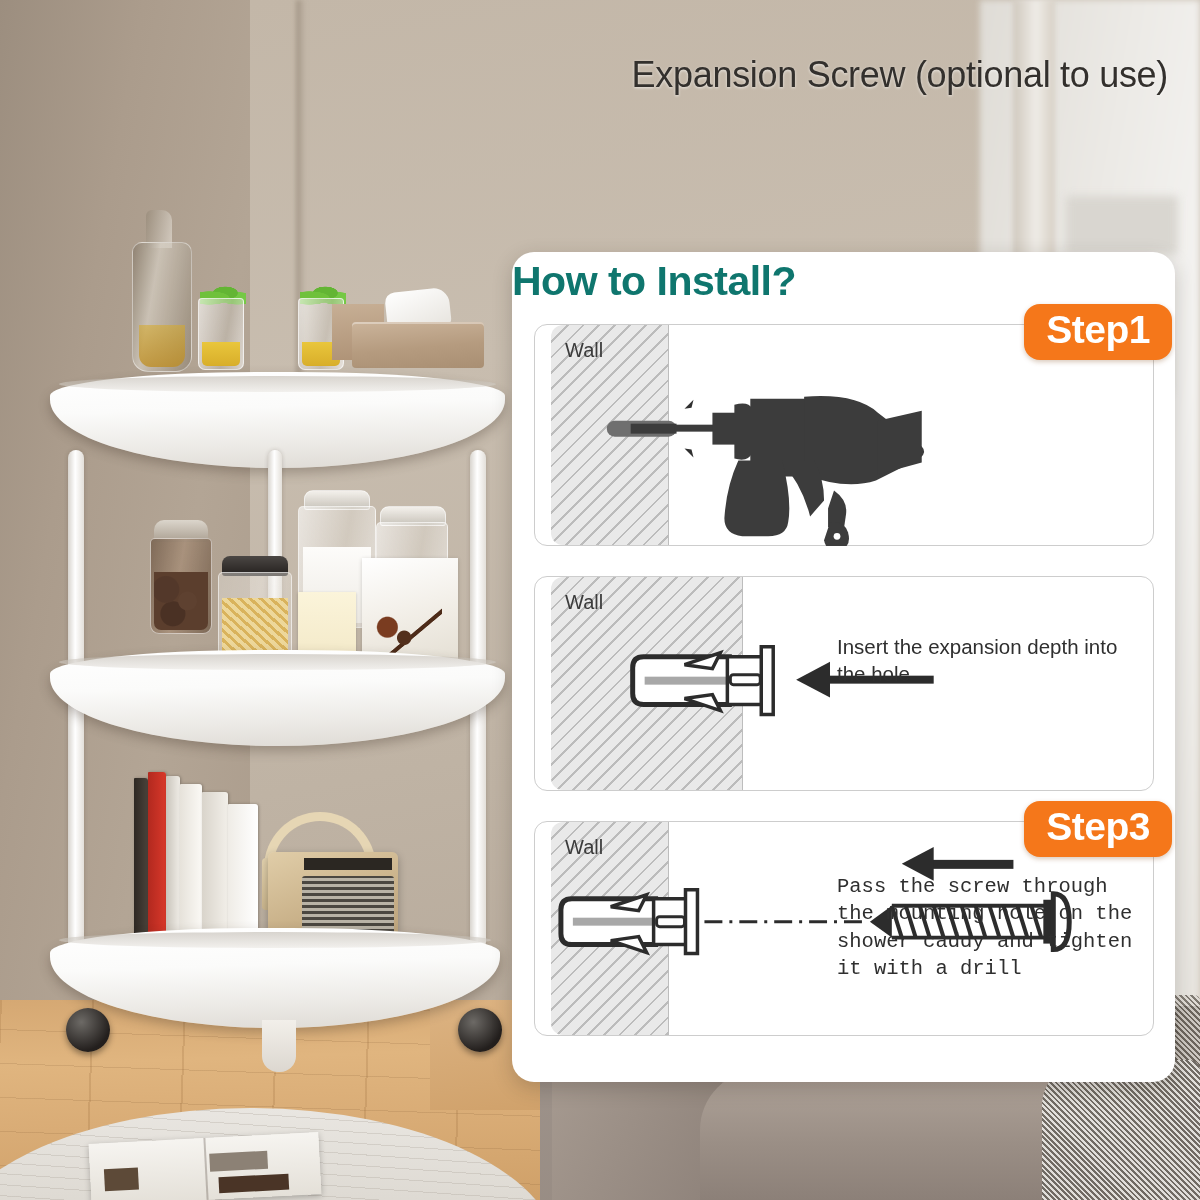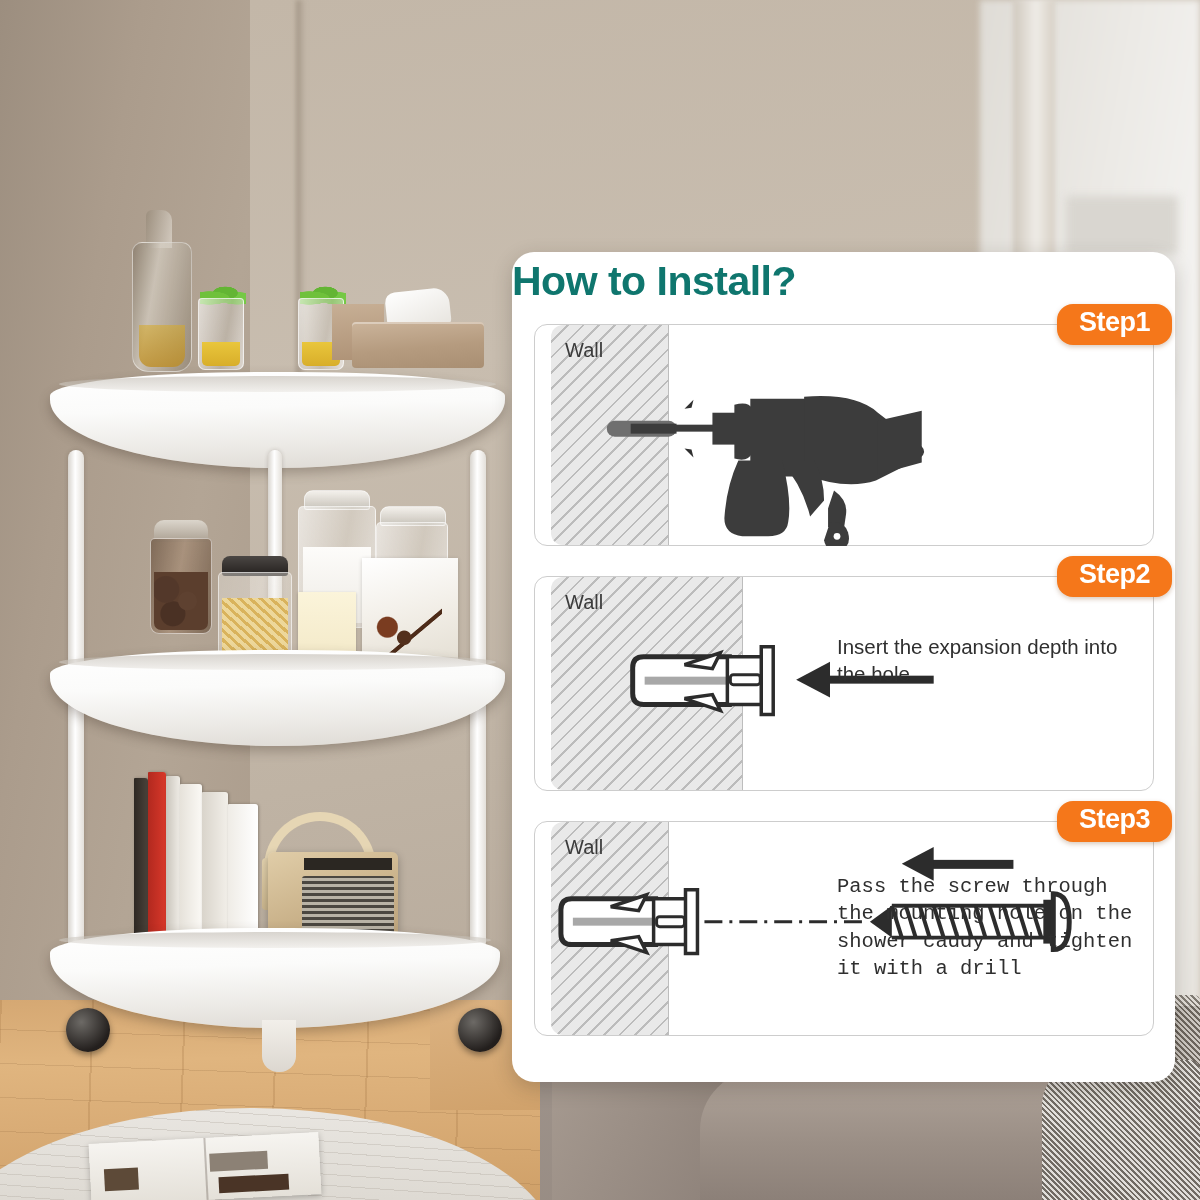--- a/index.html
+++ b/index.html
@@ -377,21 +377,21 @@
   .w1{ width:118px; }
   .w2{ width:192px; }
   .w3{ width:118px; }
   .wall-label{
     position:absolute; left:14px; top:14px;
     font-size:20px; color:#3b3b3b;
   }
   .step-badge{
     position:absolute; right:-19px; top:-21px;
     background:#F5771A; color:#ffffff;
-    font-size:27px; font-weight:bold; letter-spacing:-.5px;
+    font-size:39px; font-weight:bold; letter-spacing:-.5px;
     padding:2px 22px 6px 22px;
     border-radius:16px 16px 16px 16px;
     box-shadow:0 2px 5px rgba(120,60,10,.28);
     line-height:1.22;
   }
   .step-text{
     position:absolute; right:16px; top:38px; width:300px;
     font-size:20.5px; line-height:1.33; color:#2f2f2f;
   }
   .step-text.s2{ top:56px; }
@@ -480,20 +480,21 @@
       <div class="shelf-lip"></div>
     </div>
 
     <div class="caster caster-l"></div>
     <div class="caster caster-r"></div>
     <div class="foot-c"></div>
   </div>
 </div>
 
 <div id="headline">
+  <div class="subtitle">Expansion Screw (optional to use)</div>
 </div>
 
 <div id="panel">
   <div class="panel-title">How to Install?</div>
 
   <div class="steps">
 
     <div class="step-card s1">
       <div class="wall-panel w1">
         <div class="wall-label">Wall</div>
@@ -542,21 +543,20 @@
         <path d="M150 122 l36 12 -8 -16 z" fill="#ffffff" stroke="#2c2c2c" stroke-width="3.5"></path>
 
         <path d="M193 80 h36 v48 h-36 z" fill="#ffffff" stroke="#2c2c2c" stroke-width="3.5"></path>
         <path d="M227 70 h12 v68 h-12 z" fill="#ffffff" stroke="#2c2c2c" stroke-width="3.5"></path>
         <rect x="196" y="98" width="30" height="10" rx="3" fill="#ffffff" stroke="#2c2c2c" stroke-width="3"></rect>
 
         <rect x="288" y="99" width="112" height="8" fill="#2c2c2c"></rect>
         <path d="M262 103 l34 -18 v36 z" fill="#2c2c2c"></path>
       </svg>
 
-      <div class="step-badge">Step2</div>
       <div class="step-text s2">Insert the expansion depth into the hole</div>
     </div>
 
     <div class="step-card s3">
       <div class="wall-panel w3">
         <div class="wall-label">Wall</div>
       </div>
 
       <svg class="art" viewBox="0 0 620 215">
 

